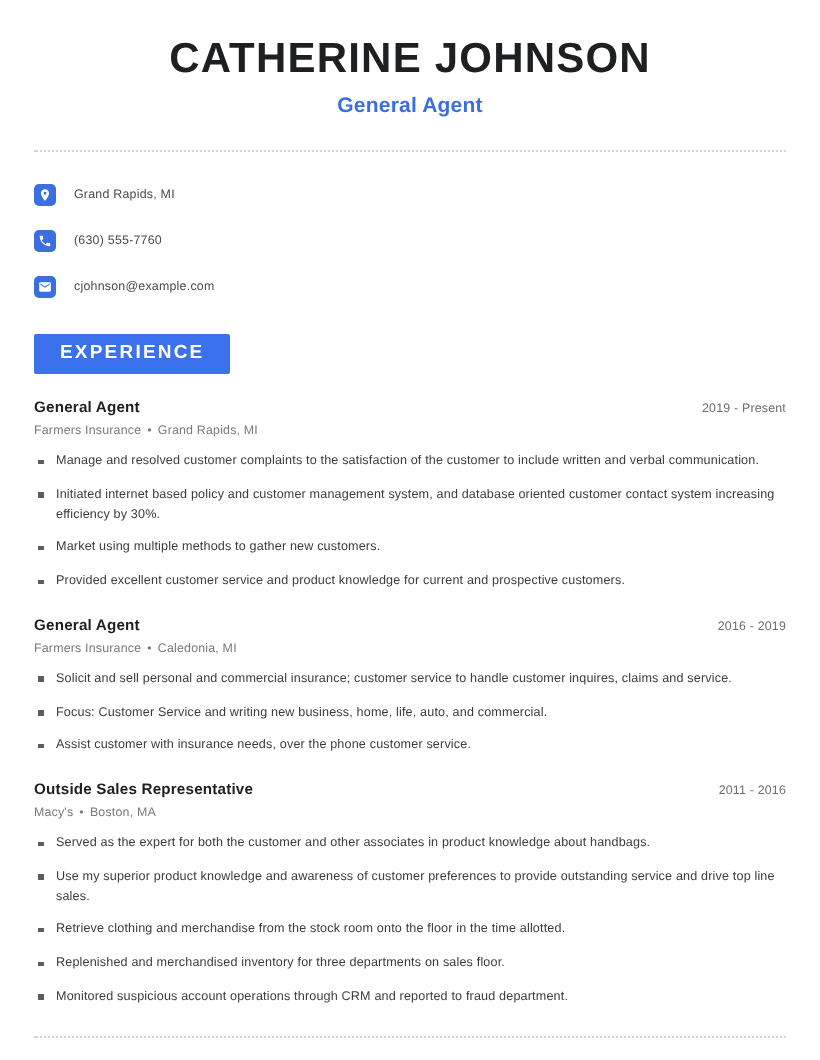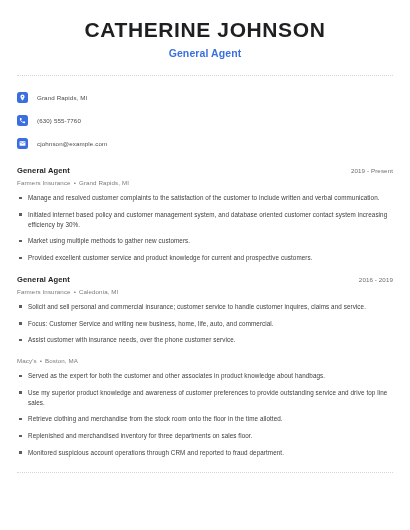--- a/index.html
+++ b/index.html
@@ -188,20 +188,21 @@
         <svg width="7" height="7" viewBox="0 0 24 24" fill="#ffffff">
             <path d="M20 4H4c-1.1 0-2 .9-2 2v12c0 1.1.9 2 2 2h16c1.1 0 2-.9 2-2V6c0-1.1-.9-2-2-2zm0 4.2-8 5-8-5V6l8 5 8-5v2.2z"></path>
           </svg>
       </span>
       <span class="contact-text">cjohnson@example.com</span>
     </div>
 
   </div>
 
   <div class="section">
+    <div class="section-badge">EXPERIENCE</div>
 
     
     <div class="entry">
       <div class="entry-head">
         <span class="entry-title">General Agent</span>
         <span class="entry-dates">2019 - Present</span>
       </div>
       <div class="entry-sub">
         <span>Farmers Insurance</span><span class="dot">•</span><span>Grand Rapids, MI</span>
       </div>
@@ -224,20 +225,24 @@
       </div>
       <ul class="bullets">
         <li>Solicit and sell personal and commercial insurance; customer service to handle customer inquires, claims and service.</li>
         <li>Focus: Customer Service and writing new business, home, life, auto, and commercial.</li>
         <li>Assist customer with insurance needs, over the phone customer service.</li>
       </ul>
     </div>
 
     
     <div class="entry">
+      <div class="entry-head">
+        <span class="entry-title">Outside Sales Representative</span>
+        <span class="entry-dates">2011 - 2016</span>
+      </div>
       <div class="entry-sub">
         <span>Macy's</span><span class="dot">•</span><span>Boston, MA</span>
       </div>
       <ul class="bullets">
         <li>Served as the expert for both the customer and other associates in product knowledge about handbags.</li>
         <li>Use my superior product knowledge and awareness of customer preferences to provide outstanding service and drive top line sales.</li>
         <li>Retrieve clothing and merchandise from the stock room onto the floor in the time allotted.</li>
         <li>Replenished and merchandised inventory for three departments on sales floor.</li>
         <li>Monitored suspicious account operations through CRM and reported to fraud department.</li>
       </ul>

